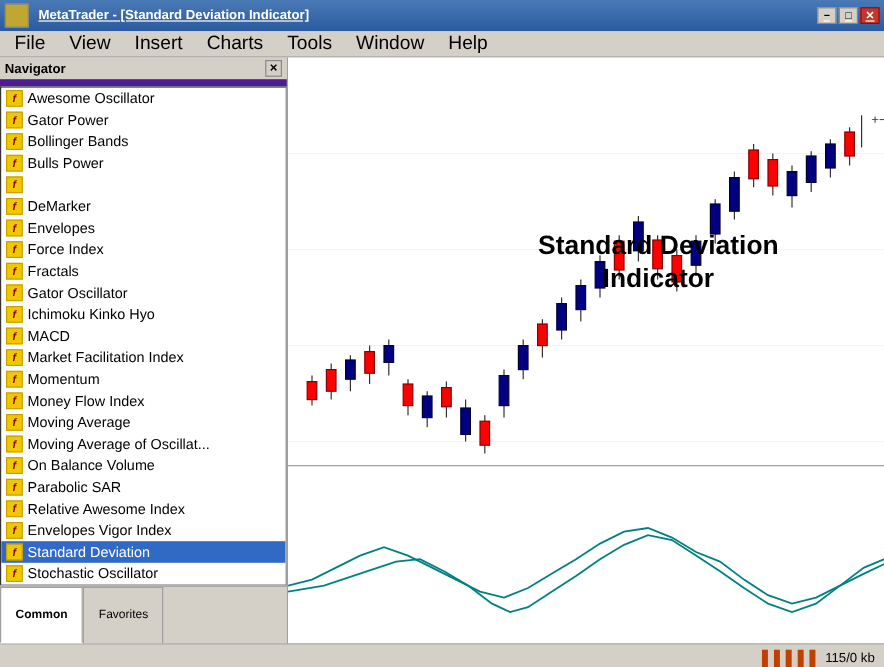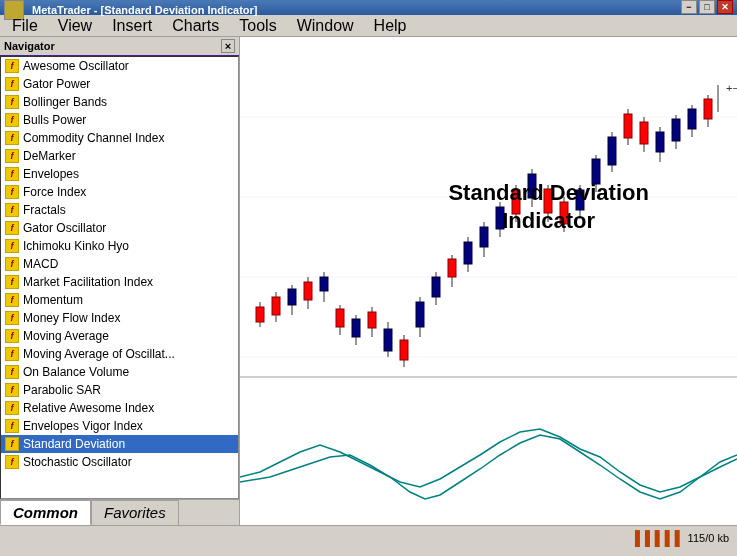--- a/index.html
+++ b/index.html
@@ -1,26 +1,27 @@
 <!DOCTYPE html>
 <html><head>
   <meta charset="utf-8">
   <style>
     * { box-sizing: border-box; margin: 0; padding: 0; }
     body { font-family: 'Segoe UI', Tahoma, Arial, sans-serif; font-size: 12px; background: #d4d0c8; width: 737px; height: 556px; overflow: hidden; }
 
     
     .title-bar {
       background: linear-gradient(to bottom, #4a7ab5 0%, #2a5a9f 100%);
-      height: 15px;
-      display: flex;
-      align-items: flex-start;
+      height: 26px;
+      display: flex;
+      align-items: center;
       justify-content: space-between;
       padding: 0 4px;
       color: white;
+      text-decoration: underline;
     }
     .title-bar-left { display: flex; align-items: center; gap: 4px; font-size: 11px; font-weight: bold; }
     .title-bar-controls { display: flex; gap: 2px; }
     .title-btn {
       width: 16px; height: 14px; border: 1px solid #888; font-size: 9px;
       display: flex; align-items: center; justify-content: center;
       cursor: pointer; color: black; font-weight: bold;
     }
     .title-btn.minimize { background: #d4d0c8; }
     .title-btn.maximize { background: #d4d0c8; }
@@ -54,24 +55,24 @@
     .navigator {
       width: 240px;
       min-width: 240px;
       background: #d4d0c8;
       border-right: 1px solid #a0a0a0;
       display: flex;
       flex-direction: column;
     }
     .navigator-header {
       background: #d4d0c8;
-      border-bottom: 1px solid #4c1d95;
+      border-bottom: 6px solid #4c1d95;
       padding: 2px 4px;
       display: flex;
-      align-items: center;
+      align-items: flex-end;
       justify-content: space-between;
       font-size: 11px;
       font-weight: bold;
     }
     .navigator-close {
       cursor: pointer;
       font-size: 11px;
       width: 14px; height: 14px;
       border: 1px solid #888;
       display: flex; align-items: center; justify-content: center;
@@ -100,27 +101,26 @@
       flex-shrink: 0;
       display: flex; align-items: center; justify-content: center;
       font-size: 9px;
     }
     .nav-tabs {
       display: flex;
       background: #d4d0c8;
       border-top: 1px solid #a0a0a0;
     }
     .nav-tab {
-      padding: 3px 12px;
+      padding: 17px 12px;
       cursor: pointer;
-      font-size: 15px;
+      font-size: 10px;
       border: 1px solid #a0a0a0;
       border-bottom: none;
       background: #d4d0c8;
-      font-style: italic;
     }
     .nav-tab.active {
       background: white;
       border-bottom: 1px solid white;
       font-weight: bold;
     }
 
     
     .chart-area {
       flex: 1;
@@ -211,21 +211,20 @@
         <div class="nav-item">
           <div class="nav-icon" style="font-style: italic; font-weight: bold; color: rgb(136, 0, 0);">f</div>
           <span>Bollinger Bands</span>
         </div>
         <div class="nav-item">
           <div class="nav-icon" style="font-style: italic; font-weight: bold; color: rgb(136, 0, 0);">f</div>
           <span>Bulls Power</span>
         </div>
         <div class="nav-item">
           <div class="nav-icon" style="font-style: italic; font-weight: bold; color: rgb(136, 0, 0);">f</div>
-          <span>Commodity Channel Index</span>
         </div>
         <div class="nav-item">
           <div class="nav-icon" style="font-style: italic; font-weight: bold; color: rgb(136, 0, 0);">f</div>
           <span>DeMarker</span>
         </div>
         <div class="nav-item">
           <div class="nav-icon" style="font-style: italic; font-weight: bold; color: rgb(136, 0, 0);">f</div>
           <span>Envelopes</span>
         </div>
         <div class="nav-item">

